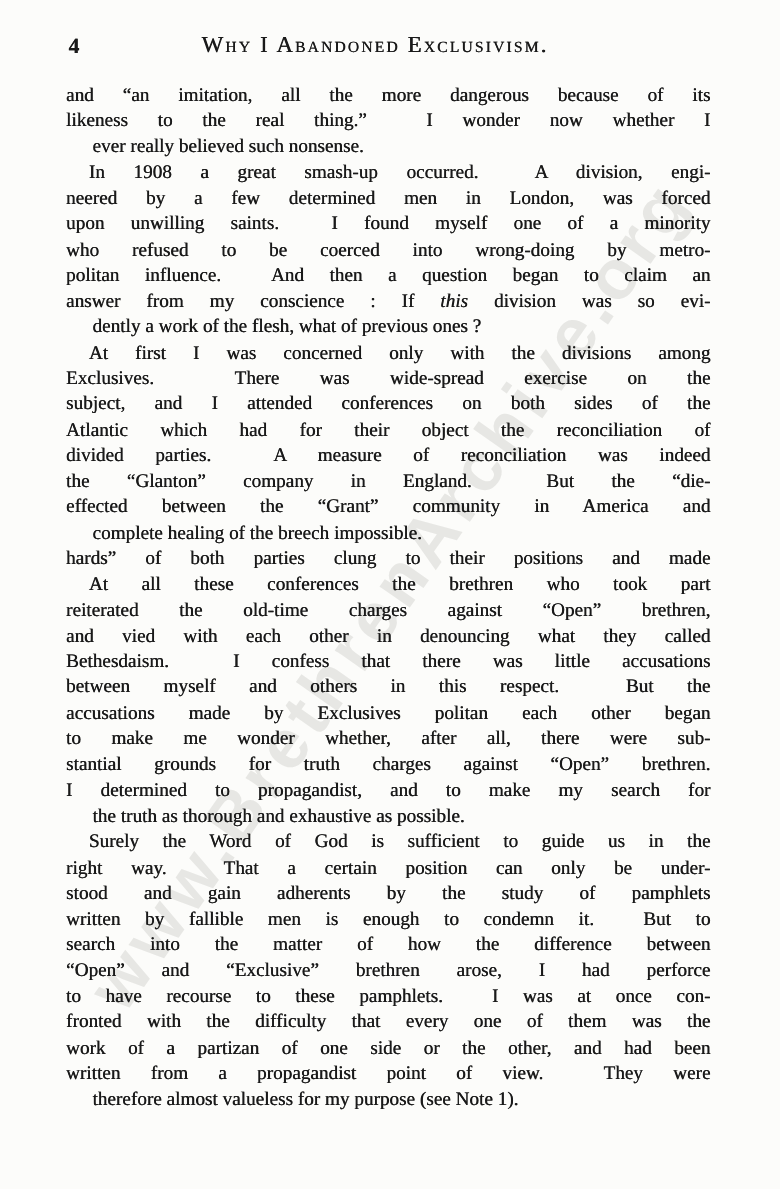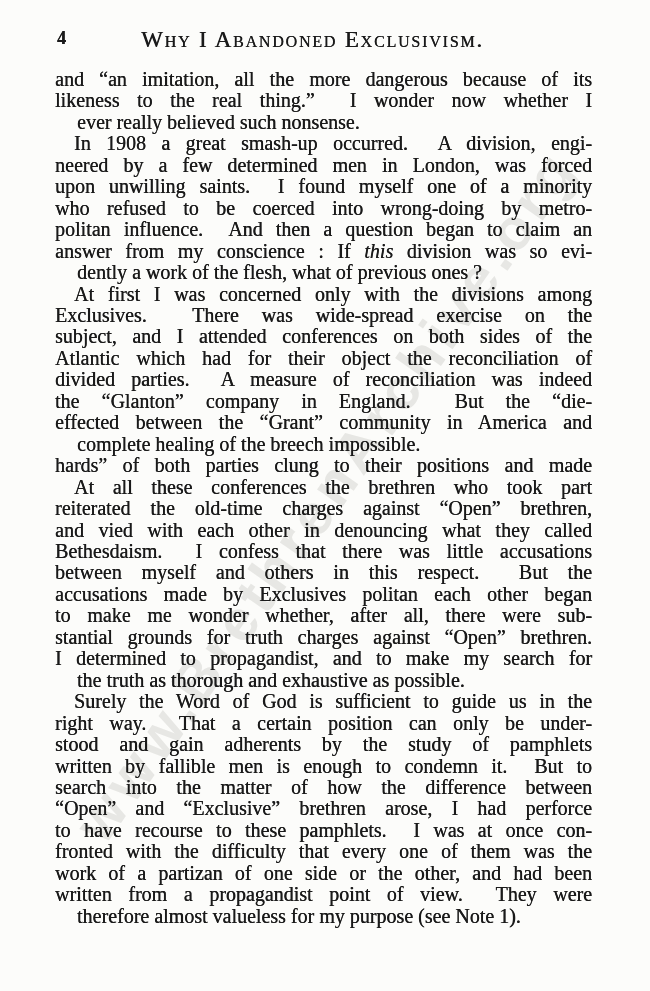--- a/index.html
+++ b/index.html
@@ -53,31 +53,31 @@
     top: 1px;
     font-size: 18px;
     font-weight: 700;
     letter-spacing: 0.5px;
     text-shadow: 0.3px 0 0 currentColor;
   }
   .title {
     text-align: center;
     margin-right: 22px;
     font-variant: small-caps;
-    font-size: 23px;
+    font-size: 19px;
     letter-spacing: 1.8px;
     text-shadow: 0.3px 0 0 currentColor;
   }
   .body {
     position: absolute;
     top: 69px;
     left: 55px;
     width: 537px;
     z-index: 1;
-    font-size: 20px;
+    font-size: 16px;
     line-height: 21.45px;
     text-shadow: 0.3px 0 0 currentColor;
   }
   .line {
     white-space: pre-wrap;
     text-align: justify;
     text-align-last: justify;
     text-justify: inter-word;
   }
   .line.last { text-align-last: left; margin-left: 22px; }

